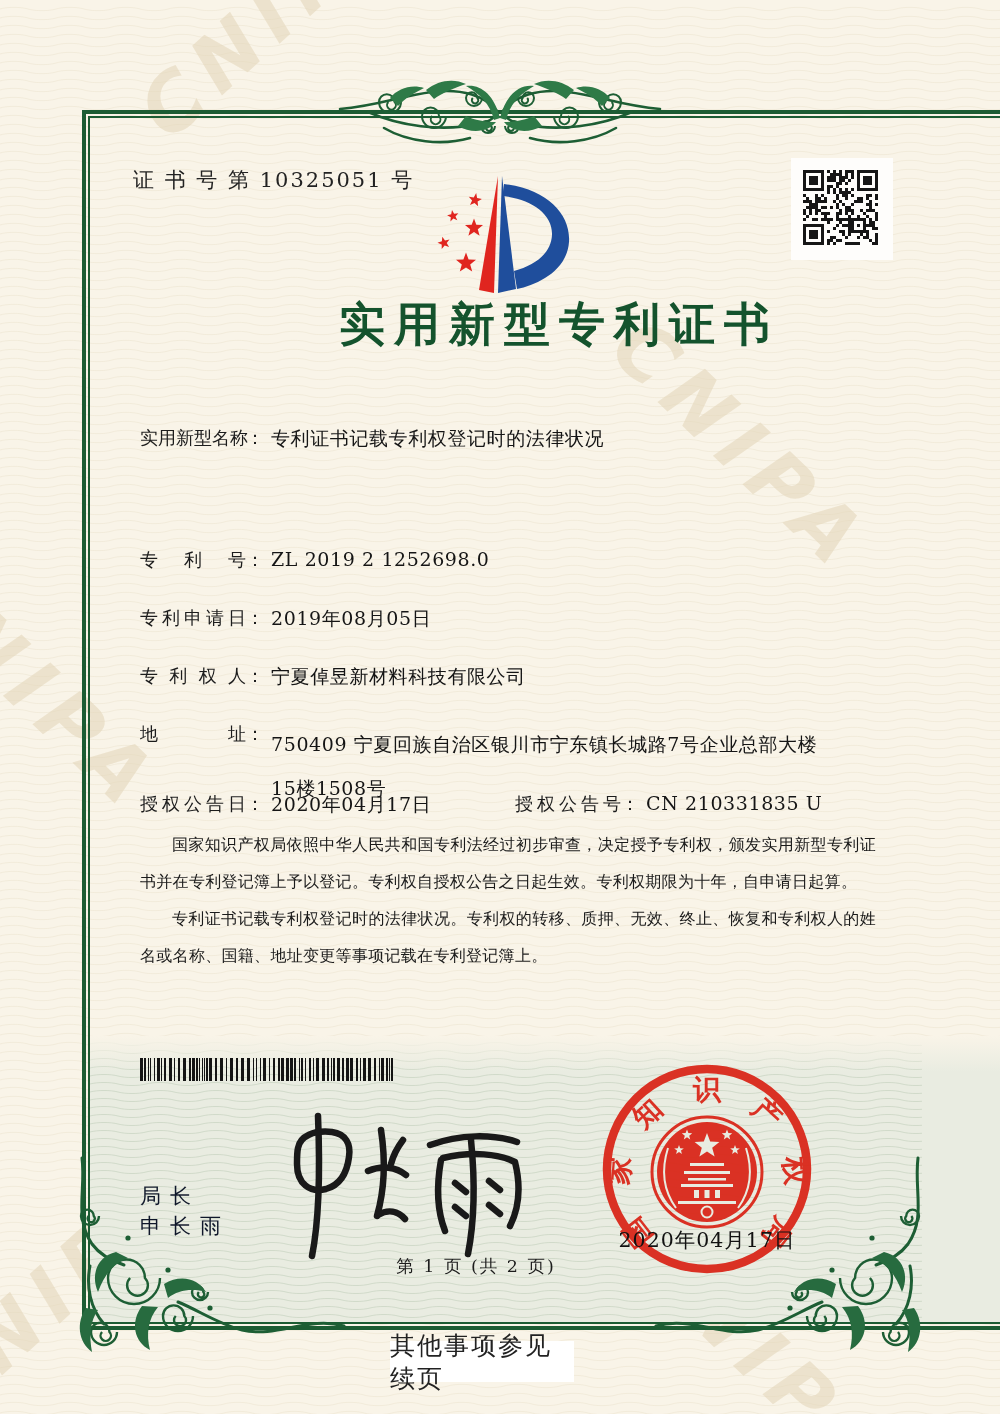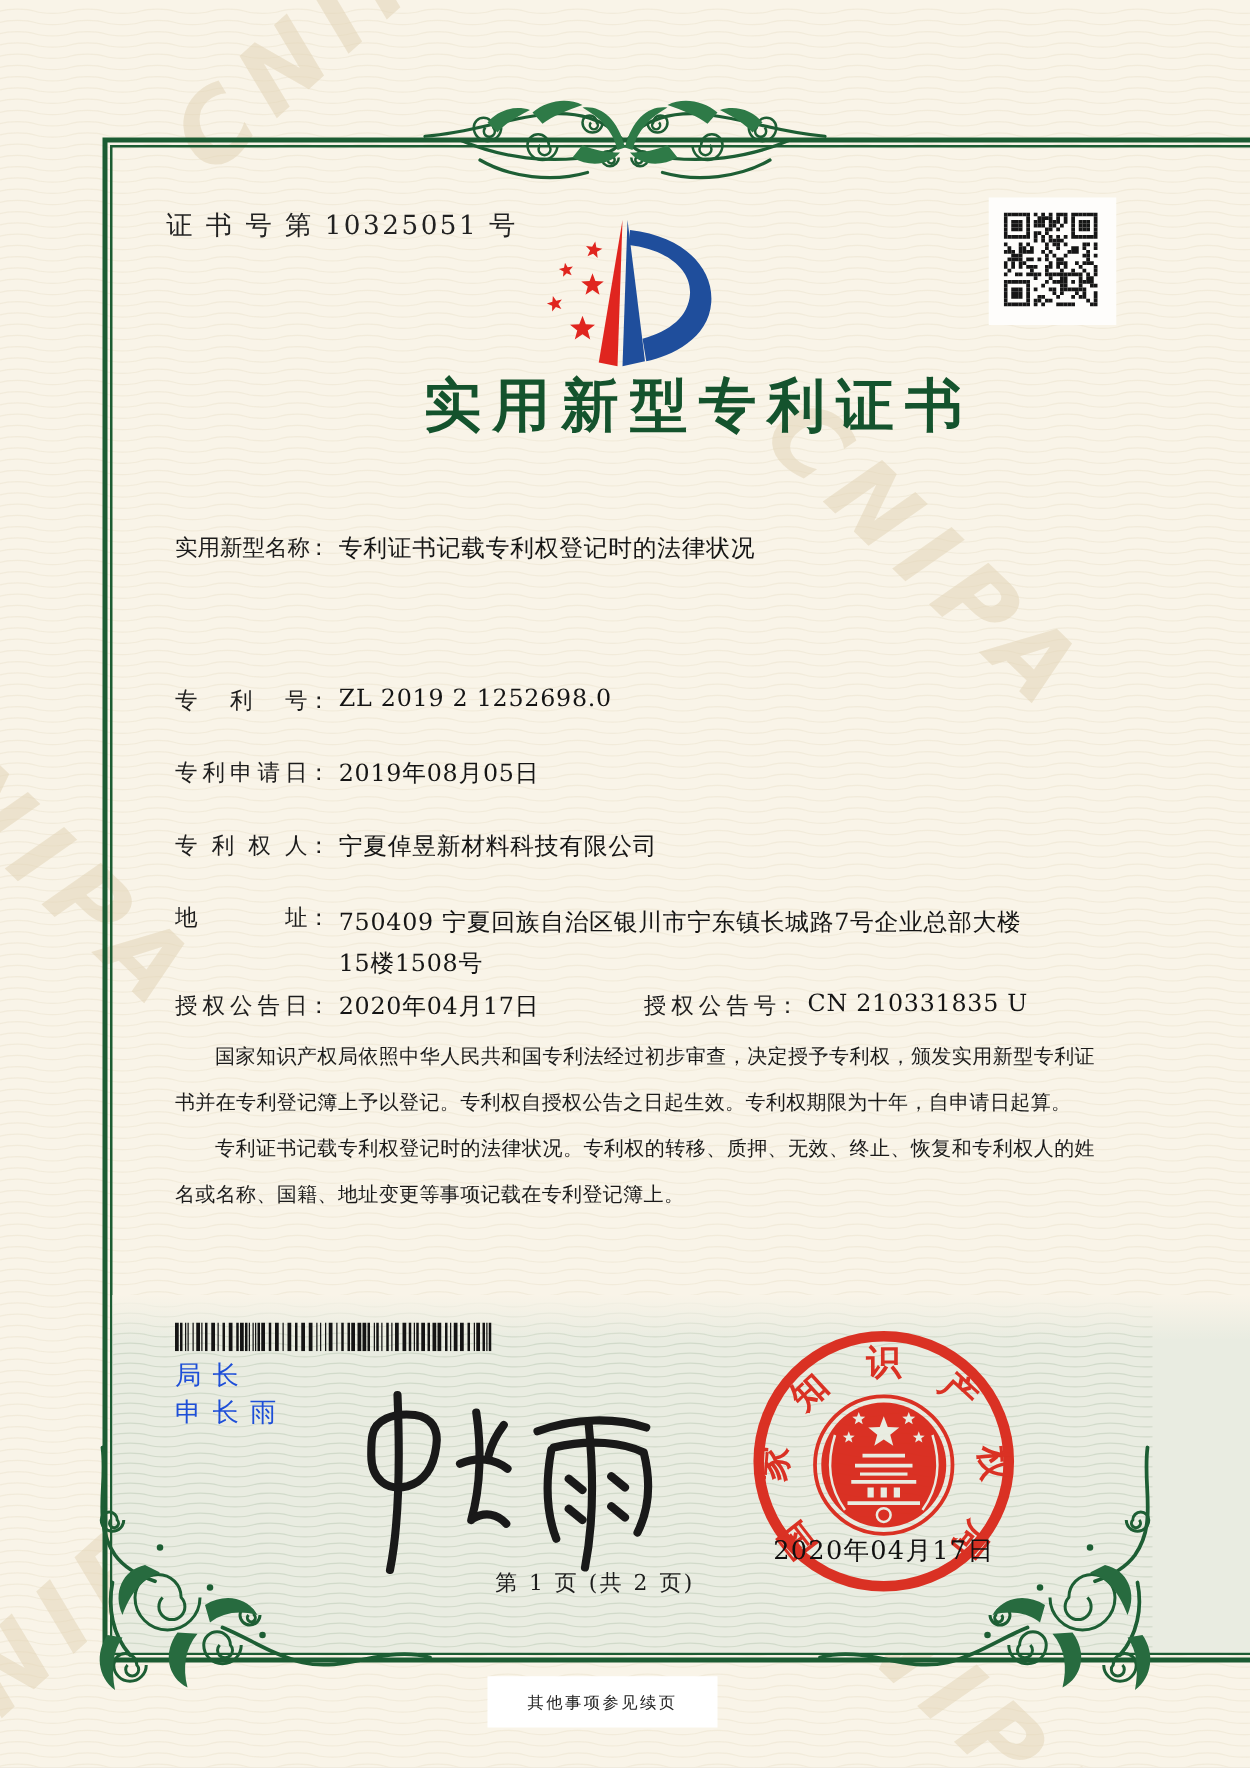--- a/index.html
+++ b/index.html
@@ -28,45 +28,45 @@
   .qr-patch{position:absolute;left:705px;top:44px;width:102px;height:102px;background:#fefdfb;
             display:flex;align-items:center;justify-content:center}
   .title{position:absolute;left:0;right:0;top:180px;text-align:center;font-size:46px;
          font-weight:700;letter-spacing:9px;color:#14532d}
 
   .row{position:absolute;left:54px;white-space:nowrap}
   .r1{top:312px}.r2{top:376px}.r3{top:434px}.r4{top:492px}.r5{top:550px}.r6{top:608px}.r7{top:678px}
   .flabel{display:inline-block;width:106px;font-size:18px;text-align:justify;text-align-last:justify;vertical-align:top}
   .fcolon{display:inline-block;font-size:18px;vertical-align:top;margin-right:7px}
   .fvalue{display:inline-block;font-size:19px;vertical-align:top;letter-spacing:.6px;color:#151515}
-  .r6 .fvalue{width:566px;white-space:normal;line-height:33px}
+  .r6 .fvalue{width:566px;white-space:normal;line-height:44px}
   .pair2{position:absolute;left:375px;top:0;white-space:nowrap}
 
   .paras{position:absolute;left:54px;top:712px;width:736px}
   .paras p{margin:0;font-size:16px;line-height:37px;text-indent:2em;text-align:justify;
            letter-spacing:.3px;color:#1a1a1a}
 
   .barcode{position:absolute;left:54px;top:944px}
-  .officer{position:absolute;left:54px;top:972px;font-family:Liberation Sans, sans-serif;
-           font-size:21px;letter-spacing:9px;color:#1d4ed8}
+  .officer{position:absolute;left:54px;top:1068px;font-family:Liberation Sans, sans-serif;
+           font-size:21px;letter-spacing:9px;color:#0f172a}
   .officer .name{margin-top:2px}
   .signature{position:absolute;left:198px;top:982px}
   .seal{position:absolute;left:512px;top:946px;width:218px;height:218px;opacity:.95}
   .seal-date{position:absolute;left:512px;top:1112px;width:218px;text-align:center;font-size:20.5px;
              letter-spacing:1px;color:#111;z-index:3}
   .page-info{position:absolute;left:0;top:1140px;width:780px;text-align:center;font-size:17.5px;letter-spacing:2px}
 
   .flourish{position:absolute;z-index:3}
   .fl-top{left:338px;top:72px}
   .fl-bl{left:46px;top:1156px}
   .fl-br{left:654px;top:1156px}
   #flourish-br svg{transform:scaleX(-1)}
 
   .cont-box{position:absolute;left:390px;top:1341px;width:184px;height:41px;background:#ffffff;z-index:2;
-            display:flex;align-items:center;justify-content:center;font-size:13px;letter-spacing:2px;color:#222}
+            display:flex;align-items:center;justify-content:center;font-size:25px;letter-spacing:2px;color:#222}
 </style>
 </head>
 <body>
 
 <div class="page">
 
   <div id="page-waves"><svg width="1000" height="1414" viewBox="0 0 1000 1414">
         <path d="M0 9 c7 -2.2, 21 -2.2, 28 0 c7 2.2, 21 2.2, 28 0 c7 -2.2, 21 -2.2, 28 0 c7 2.2, 21 2.2, 28 0 c7 -2.2, 21 -2.2, 28 0 c7 2.2, 21 2.2, 28 0 c7 -2.2, 21 -2.2, 28 0 c7 2.2, 21 2.2, 28 0 c7 -2.2, 21 -2.2, 28 0 c7 2.2, 21 2.2, 28 0 c7 -2.2, 21 -2.2, 28 0 c7 2.2, 21 2.2, 28 0 c7 -2.2, 21 -2.2, 28 0 c7 2.2, 21 2.2, 28 0 c7 -2.2, 21 -2.2, 28 0 c7 2.2, 21 2.2, 28 0 c7 -2.2, 21 -2.2, 28 0 c7 2.2, 21 2.2, 28 0 c7 -2.2, 21 -2.2, 28 0 c7 2.2, 21 2.2, 28 0 c7 -2.2, 21 -2.2, 28 0 c7 2.2, 21 2.2, 28 0 c7 -2.2, 21 -2.2, 28 0 c7 2.2, 21 2.2, 28 0 c7 -2.2, 21 -2.2, 28 0 c7 2.2, 21 2.2, 28 0 c7 -2.2, 21 -2.2, 28 0 c7 2.2, 21 2.2, 28 0 c7 -2.2, 21 -2.2, 28 0 c7 2.2, 21 2.2, 28 0 c7 -2.2, 21 -2.2, 28 0 c7 2.2, 21 2.2, 28 0 c7 -2.2, 21 -2.2, 28 0 c7 2.2, 21 2.2, 28 0 c7 -2.2, 21 -2.2, 28 0 c7 2.2, 21 2.2, 28 0 c7 -2.2, 21 -2.2, 28 0" fill="none" stroke="#e9dfc9" stroke-width="1" opacity="0.45"></path>
         <path d="M0 18 c7 -2.2, 21 -2.2, 28 0 c7 2.2, 21 2.2, 28 0 c7 -2.2, 21 -2.2, 28 0 c7 2.2, 21 2.2, 28 0 c7 -2.2, 21 -2.2, 28 0 c7 2.2, 21 2.2, 28 0 c7 -2.2, 21 -2.2, 28 0 c7 2.2, 21 2.2, 28 0 c7 -2.2, 21 -2.2, 28 0 c7 2.2, 21 2.2, 28 0 c7 -2.2, 21 -2.2, 28 0 c7 2.2, 21 2.2, 28 0 c7 -2.2, 21 -2.2, 28 0 c7 2.2, 21 2.2, 28 0 c7 -2.2, 21 -2.2, 28 0 c7 2.2, 21 2.2, 28 0 c7 -2.2, 21 -2.2, 28 0 c7 2.2, 21 2.2, 28 0 c7 -2.2, 21 -2.2, 28 0 c7 2.2, 21 2.2, 28 0 c7 -2.2, 21 -2.2, 28 0 c7 2.2, 21 2.2, 28 0 c7 -2.2, 21 -2.2, 28 0 c7 2.2, 21 2.2, 28 0 c7 -2.2, 21 -2.2, 28 0 c7 2.2, 21 2.2, 28 0 c7 -2.2, 21 -2.2, 28 0 c7 2.2, 21 2.2, 28 0 c7 -2.2, 21 -2.2, 28 0 c7 2.2, 21 2.2, 28 0 c7 -2.2, 21 -2.2, 28 0 c7 2.2, 21 2.2, 28 0 c7 -2.2, 21 -2.2, 28 0 c7 2.2, 21 2.2, 28 0 c7 -2.2, 21 -2.2, 28 0 c7 2.2, 21 2.2, 28 0 c7 -2.2, 21 -2.2, 28 0" fill="none" stroke="#e9dfc9" stroke-width="1" opacity="0.45"></path>
         <path d="M0 27 c7 -2.2, 21 -2.2, 28 0 c7 2.2, 21 2.2, 28 0 c7 -2.2, 21 -2.2, 28 0 c7 2.2, 21 2.2, 28 0 c7 -2.2, 21 -2.2, 28 0 c7 2.2, 21 2.2, 28 0 c7 -2.2, 21 -2.2, 28 0 c7 2.2, 21 2.2, 28 0 c7 -2.2, 21 -2.2, 28 0 c7 2.2, 21 2.2, 28 0 c7 -2.2, 21 -2.2, 28 0 c7 2.2, 21 2.2, 28 0 c7 -2.2, 21 -2.2, 28 0 c7 2.2, 21 2.2, 28 0 c7 -2.2, 21 -2.2, 28 0 c7 2.2, 21 2.2, 28 0 c7 -2.2, 21 -2.2, 28 0 c7 2.2, 21 2.2, 28 0 c7 -2.2, 21 -2.2, 28 0 c7 2.2, 21 2.2, 28 0 c7 -2.2, 21 -2.2, 28 0 c7 2.2, 21 2.2, 28 0 c7 -2.2, 21 -2.2, 28 0 c7 2.2, 21 2.2, 28 0 c7 -2.2, 21 -2.2, 28 0 c7 2.2, 21 2.2, 28 0 c7 -2.2, 21 -2.2, 28 0 c7 2.2, 21 2.2, 28 0 c7 -2.2, 21 -2.2, 28 0 c7 2.2, 21 2.2, 28 0 c7 -2.2, 21 -2.2, 28 0 c7 2.2, 21 2.2, 28 0 c7 -2.2, 21 -2.2, 28 0 c7 2.2, 21 2.2, 28 0 c7 -2.2, 21 -2.2, 28 0 c7 2.2, 21 2.2, 28 0 c7 -2.2, 21 -2.2, 28 0" fill="none" stroke="#e9dfc9" stroke-width="1" opacity="0.45"></path>

